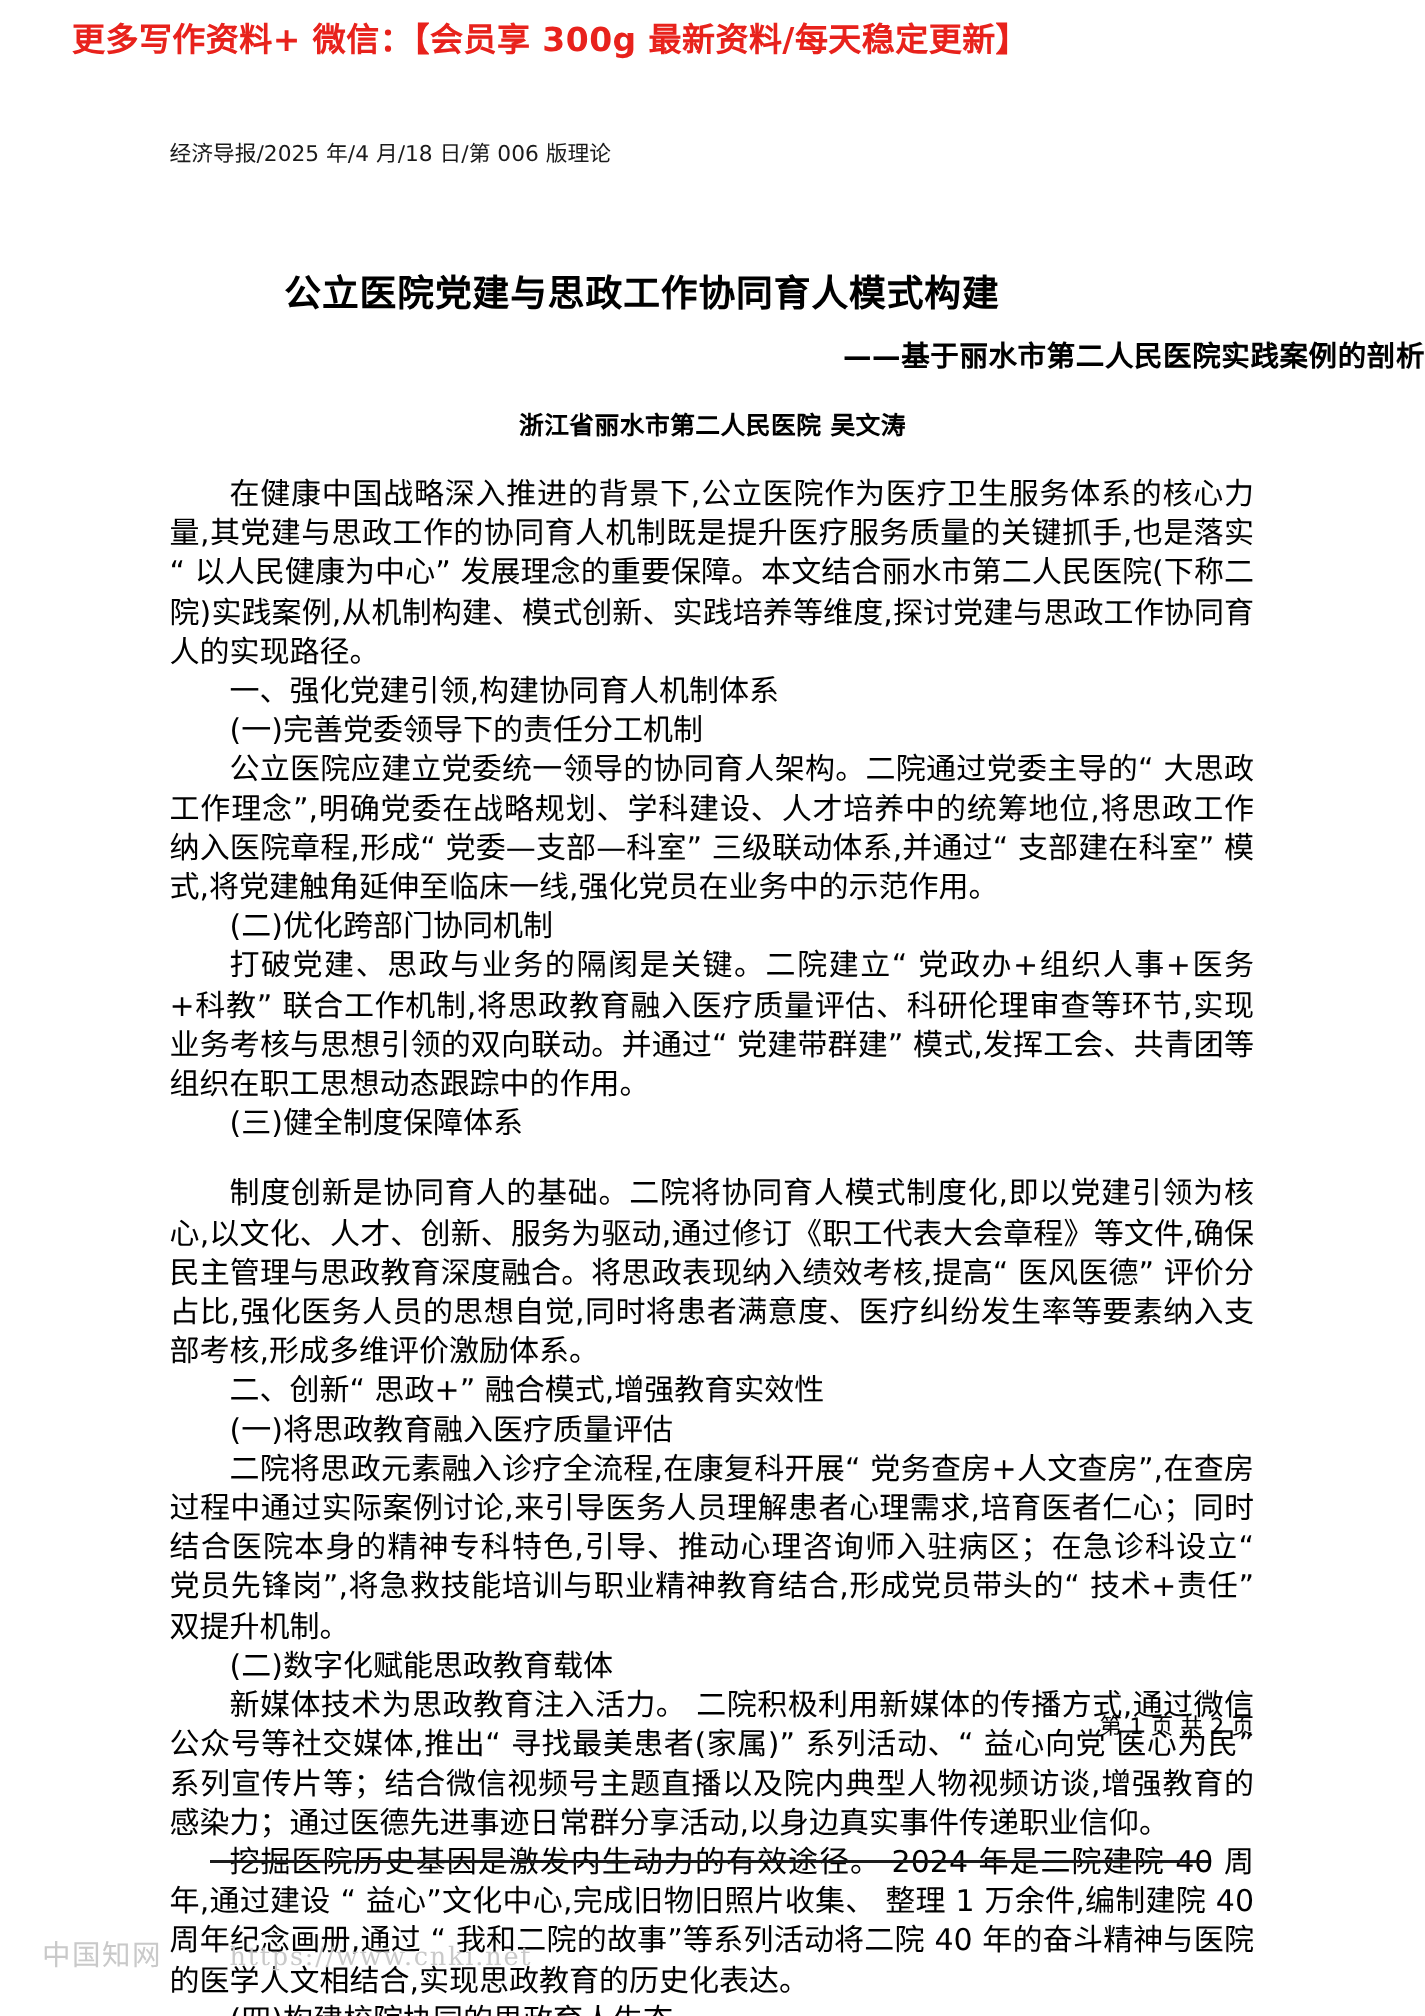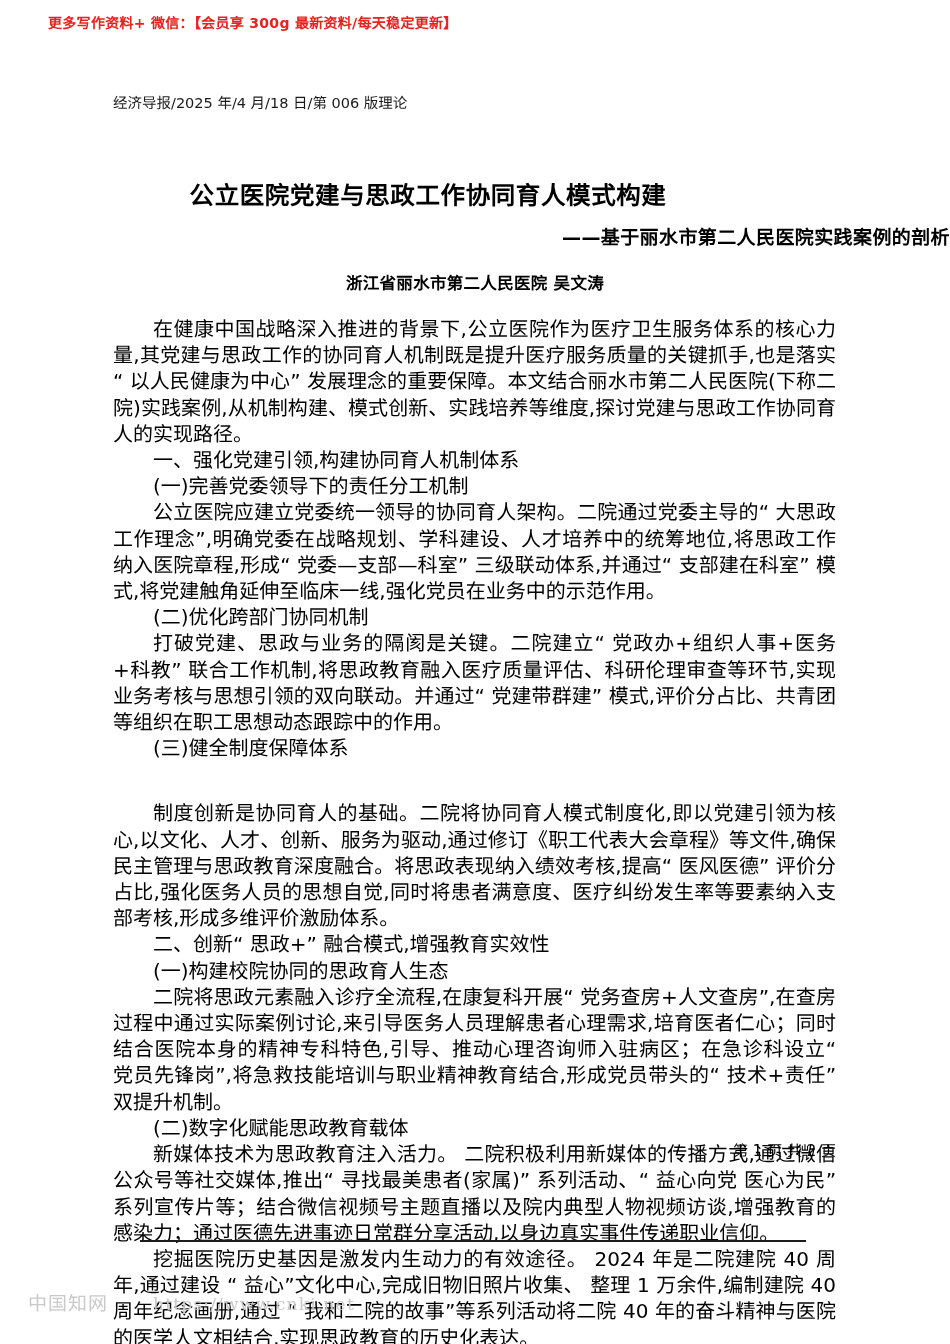--- a/index.html
+++ b/index.html
@@ -16,21 +16,21 @@
     color: #000000;
     overflow: hidden;
   }
 
   
   .promo-banner {
     position: absolute;
     top: 14px;
     left: 48px;
     right: 20px;
-    font-size: 14px;
+    font-size: 22px;
     font-weight: bold;
     color: #e8221c;
     letter-spacing: 0.3px;
     white-space: nowrap;
     line-height: 1.3;
   }
 
   
   .page {
     position: absolute;
@@ -96,21 +96,21 @@
   .article-body p {
     margin: 0;
     text-indent: 2em;
     word-break: break-all;
   }
   .article-body p.heading-l1,
   .article-body p.heading-l2 {
     text-indent: 2em;
   }
   .article-body p.spacer-before {
-    margin-top: 39px;
+    margin-top: 21px;
   }
 
   
   .page-count {
     position: absolute;
     top: 1139px;
     left: 0;
     width: 836px;
     text-align: right;
     font-size: 15px;
@@ -161,25 +161,25 @@
   <div class="doc-subtitle">——基于丽水市第二人民医院实践案例的剖析</div>
 
   <div class="doc-byline">浙江省丽水市第二人民医院  吴文涛</div>
 
   <div class="article-body" id="article-body">
       <p>在健康中国战略深入推进的背景下,公立医院作为医疗卫生服务体系的核心力量,其党建与思政工作的协同育人机制既是提升医疗服务质量的关键抓手,也是落实“ 以人民健康为中心” 发展理念的重要保障。本文结合丽水市第二人民医院(下称二院)实践案例,从机制构建、模式创新、实践培养等维度,探讨党建与思政工作协同育人的实现路径。</p>
       <p class="heading-l1">一、强化党建引领,构建协同育人机制体系</p>
       <p class="heading-l2">(一)完善党委领导下的责任分工机制</p>
       <p>公立医院应建立党委统一领导的协同育人架构。二院通过党委主导的“ 大思政工作理念”,明确党委在战略规划、学科建设、人才培养中的统筹地位,将思政工作纳入医院章程,形成“ 党委—支部—科室” 三级联动体系,并通过“ 支部建在科室” 模式,将党建触角延伸至临床一线,强化党员在业务中的示范作用。</p>
       <p class="heading-l2">(二)优化跨部门协同机制</p>
-      <p>打破党建、思政与业务的隔阂是关键。二院建立“ 党政办+组织人事+医务+科教” 联合工作机制,将思政教育融入医疗质量评估、科研伦理审查等环节,实现业务考核与思想引领的双向联动。并通过“ 党建带群建” 模式,评价分占比、共青团等组织在职工思想动态跟踪中的作用。</p>
+      <p>打破党建、思政与业务的隔阂是关键。二院建立“ 党政办+组织人事+医务+科教” 联合工作机制,将思政教育融入医疗质量评估、科研伦理审查等环节,实现业务考核与思想引领的双向联动。并通过“ 党建带群建” 模式,发挥工会、共青团等组织在职工思想动态跟踪中的作用。</p>
       <p class="heading-l2">(三)健全制度保障体系</p>
       <p class="spacer-before">制度创新是协同育人的基础。二院将协同育人模式制度化,即以党建引领为核心,以文化、人才、创新、服务为驱动,通过修订《职工代表大会章程》等文件,确保民主管理与思政教育深度融合。将思政表现纳入绩效考核,提高“ 医风医德” 评价分占比,强化医务人员的思想自觉,同时将患者满意度、医疗纠纷发生率等要素纳入支部考核,形成多维评价激励体系。</p>
       <p class="heading-l1">二、创新“ 思政+” 融合模式,增强教育实效性</p>
-      <p class="heading-l2">(一)构建校院协同的思政育人生态</p>
+      <p class="heading-l2">(一)将思政教育融入医疗质量评估</p>
       <p>二院将思政元素融入诊疗全流程,在康复科开展“ 党务查房+人文查房”,在查房过程中通过实际案例讨论,来引导医务人员理解患者心理需求,培育医者仁心；同时结合医院本身的精神专科特色,引导、推动心理咨询师入驻病区；在急诊科设立“ 党员先锋岗”,将急救技能培训与职业精神教育结合,形成党员带头的“ 技术+责任” 双提升机制。</p>
       <p class="heading-l2">(二)数字化赋能思政教育载体</p>
       <p>新媒体技术为思政教育注入活力。 二院积极利用新媒体的传播方式,通过微信公众号等社交媒体,推出“ 寻找最美患者(家属)” 系列活动、“ 益心向党  医心为民” 系列宣传片等；结合微信视频号主题直播以及院内典型人物视频访谈,增强教育的感染力；通过医德先进事迹日常群分享活动,以身边真实事件传递职业信仰。</p>
       <p>挖掘医院历史基因是激发内生动力的有效途径。 2024 年是二院建院 40 周年,通过建设 “ 益心”文化中心,完成旧物旧照片收集、 整理 1 万余件,编制建院 40 周年纪念画册,通过 “ 我和二院的故事”等系列活动将二院 40 年的奋斗精神与医院的医学人文相结合,实现思政教育的历史化表达。</p>
       <p class="heading-l2">(四)构建校院协同的思政育人生态</p>
     </div>
 
   <div class="page-count">第 1 页 共 2 页</div>
 
   <div class="bottom-rule"></div>

